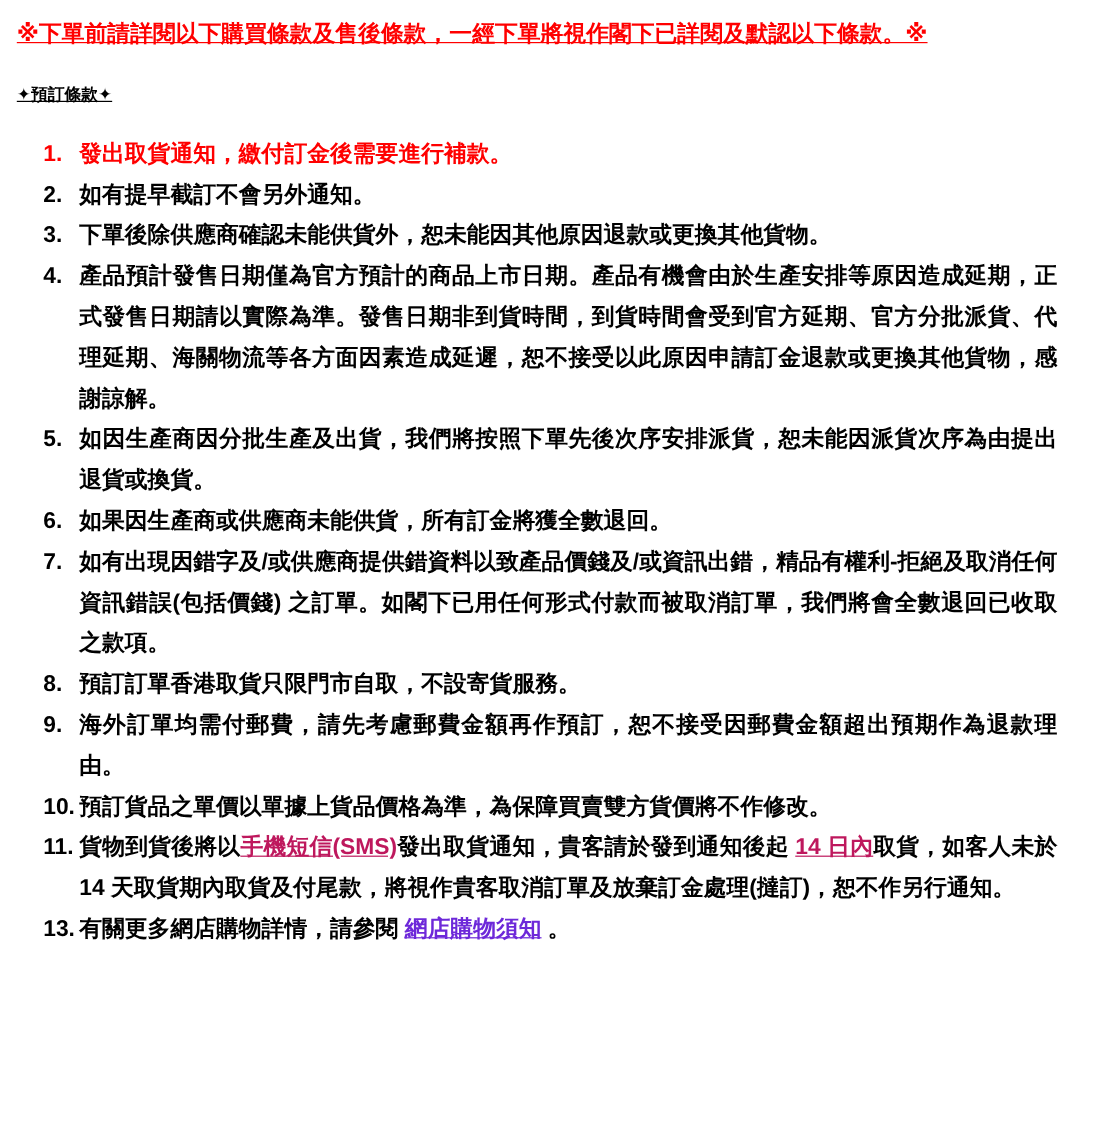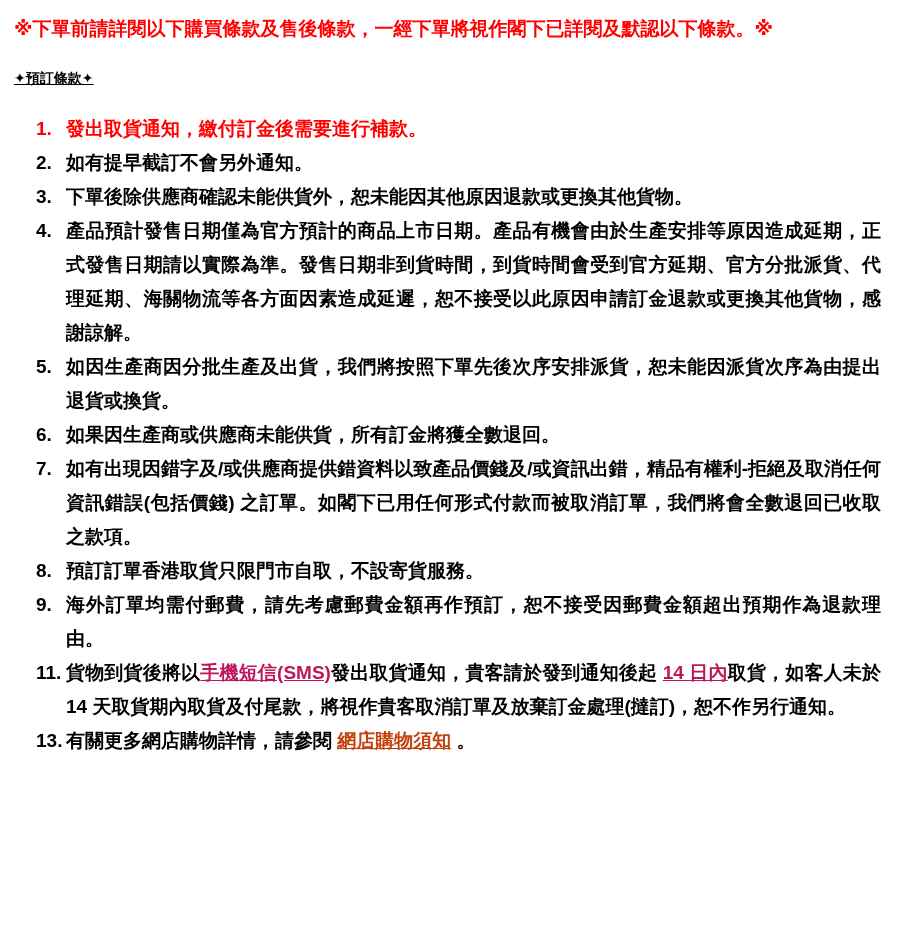--- a/index.html
+++ b/index.html
@@ -18,20 +18,21 @@
     box-sizing: border-box;
     width: 913px;
     min-height: 948px;
     padding: 16px 32px 20px 14px;
     background: #ffffff;
   }
   .notice {
     color: #ff0000;
     font-size: 19px;
     line-height: 26px;
+    text-decoration: underline;
     margin-bottom: 24px;
   }
   .section-title {
     color: #000000;
     font-size: 14px;
     line-height: 24px;
     text-decoration: underline;
     margin-bottom: 22px;
   }
   .terms-list {
@@ -50,21 +51,21 @@
   .term-text {
     flex: 1 1 auto;
     text-align: justify;
   }
   .seg-red { color: #ff0000; }
   .seg-red-u {
     color: #be185d;
     text-decoration: underline;
   }
   .seg-link {
-    color: #c2410c;
+    color: #6d28d9;
     text-decoration: underline;
     cursor: pointer;
   }
 </style>
 </head>
 <body>
 
 <div class="page">
 
   <div class="notice">※下單前請詳閱以下購買條款及售後條款，一經下單將視作閣下已詳閱及默認以下條款。※</div>
@@ -102,20 +103,24 @@
       </div>
       <div class="term-row">
         <span class="term-num">8.</span>
         <span class="term-text"><span>預訂訂單香港取貨只限門市自取，不設寄貨服務。</span></span>
       </div>
       <div class="term-row">
         <span class="term-num">9.</span>
         <span class="term-text"><span>海外訂單均需付郵費，請先考慮郵費金額再作預訂，恕不接受因郵費金額超出預期作為退款理由。</span></span>
       </div>
       <div class="term-row">
+        <span class="term-num">10.</span>
+        <span class="term-text"><span>預訂貨品之單價以單據上貨品價格為準，為保障買賣雙方貨價將不作修改。</span></span>
+      </div>
+      <div class="term-row">
         <span class="term-num">11.</span>
         <span class="term-text"><span>貨物到貨後將以</span><span class="seg-red-u">手機短信(SMS)</span><span>發出取貨通知，貴客請於發到通知後起 </span><span class="seg-red-u">14 日內</span><span>取貨，如客人未於 14 天取貨期內取貨及付尾款，將視作貴客取消訂單及放棄訂金處理(撻訂)，恕不作另行通知。</span></span>
       </div>
       <div class="term-row">
         <span class="term-num">13.</span>
         <span class="term-text"><span>有關更多網店購物詳情，請參閱 </span><span class="seg-link">網店購物須知</span><span> 。</span></span>
       </div>
     </div>
 
 </div>

